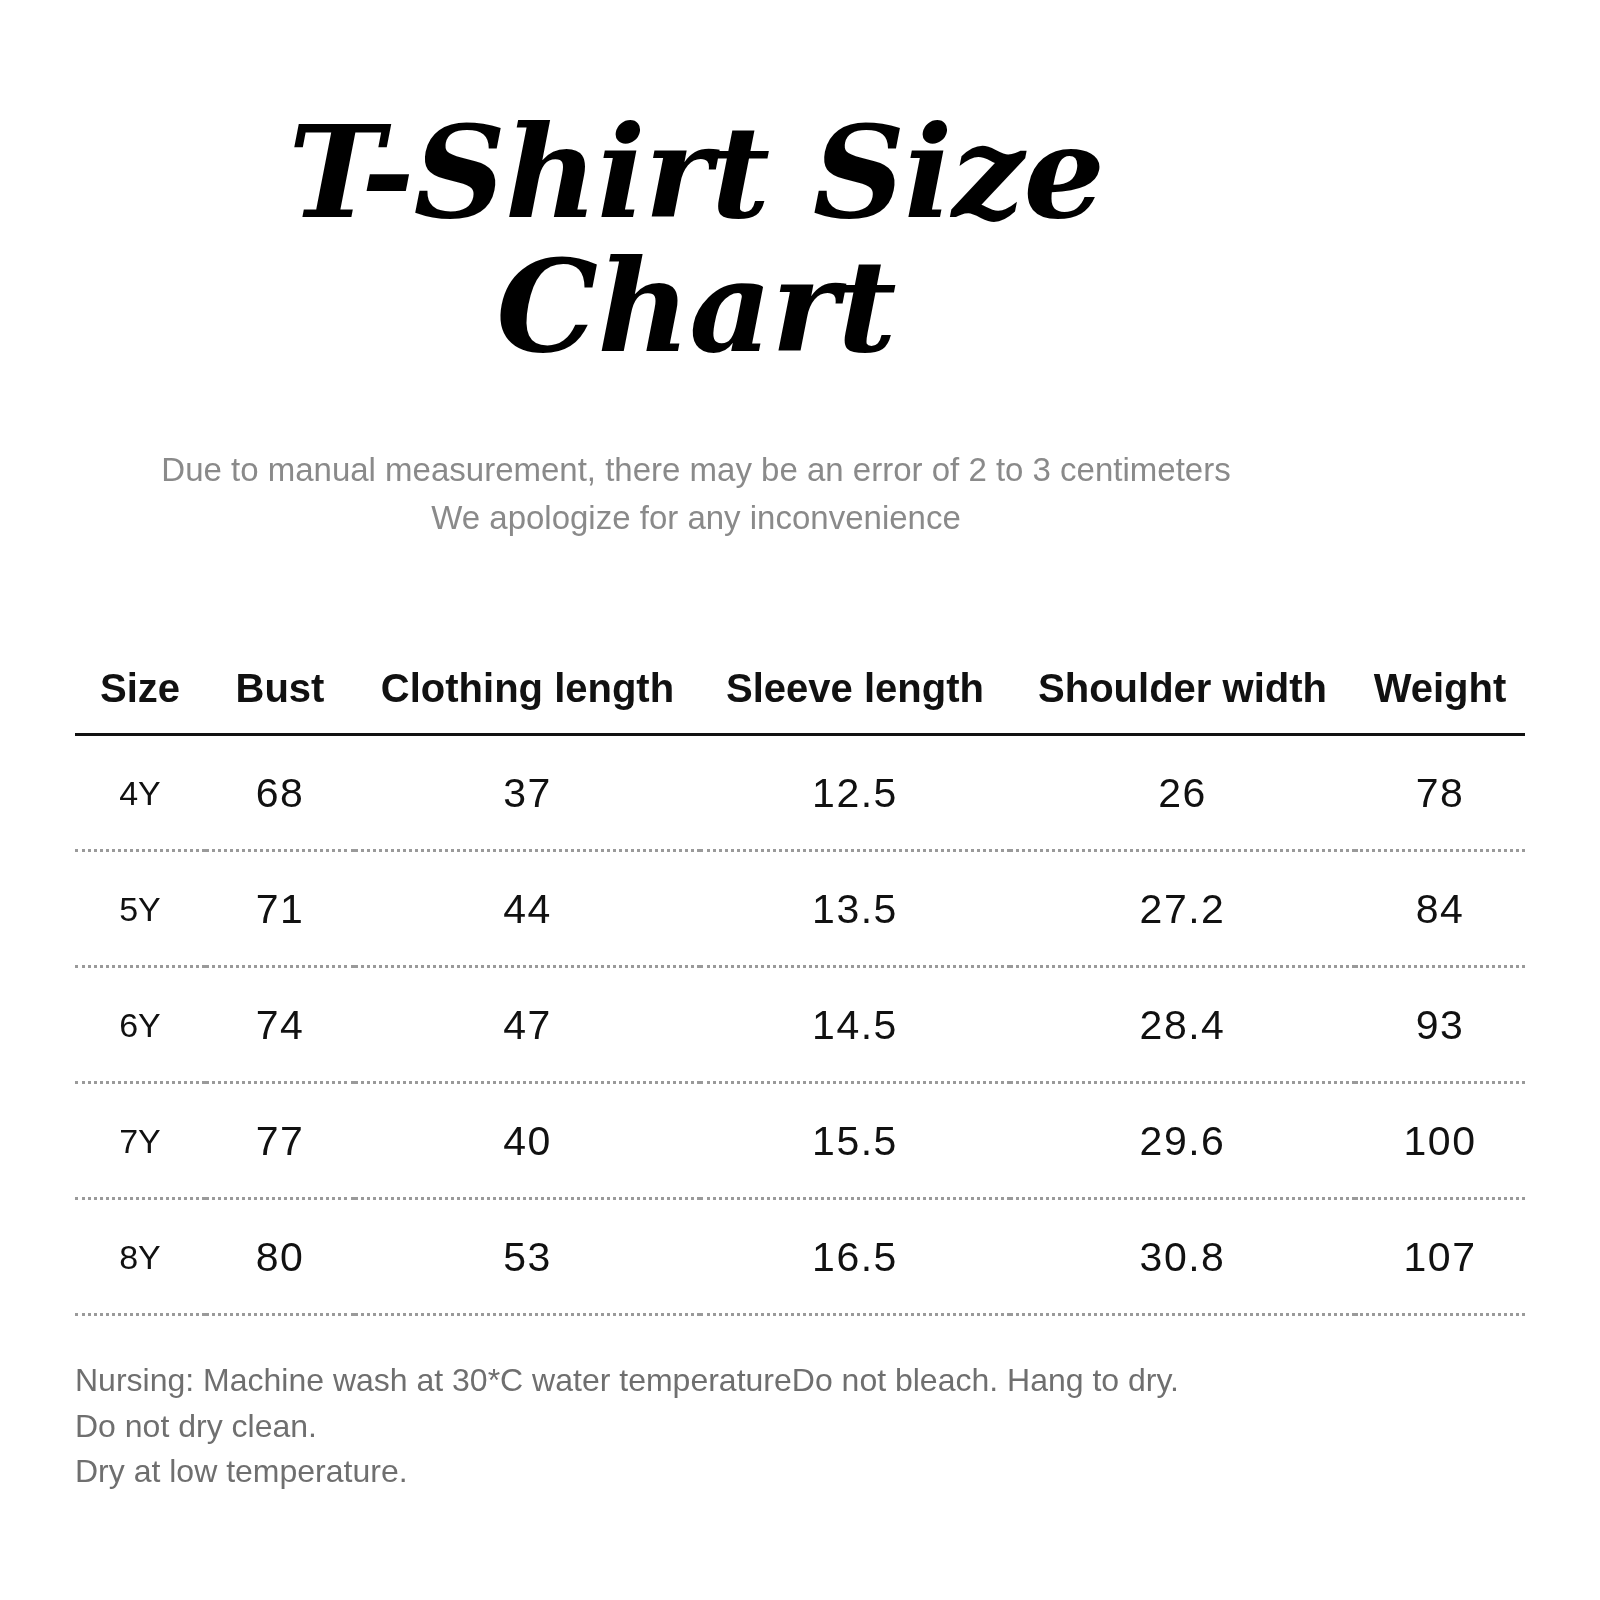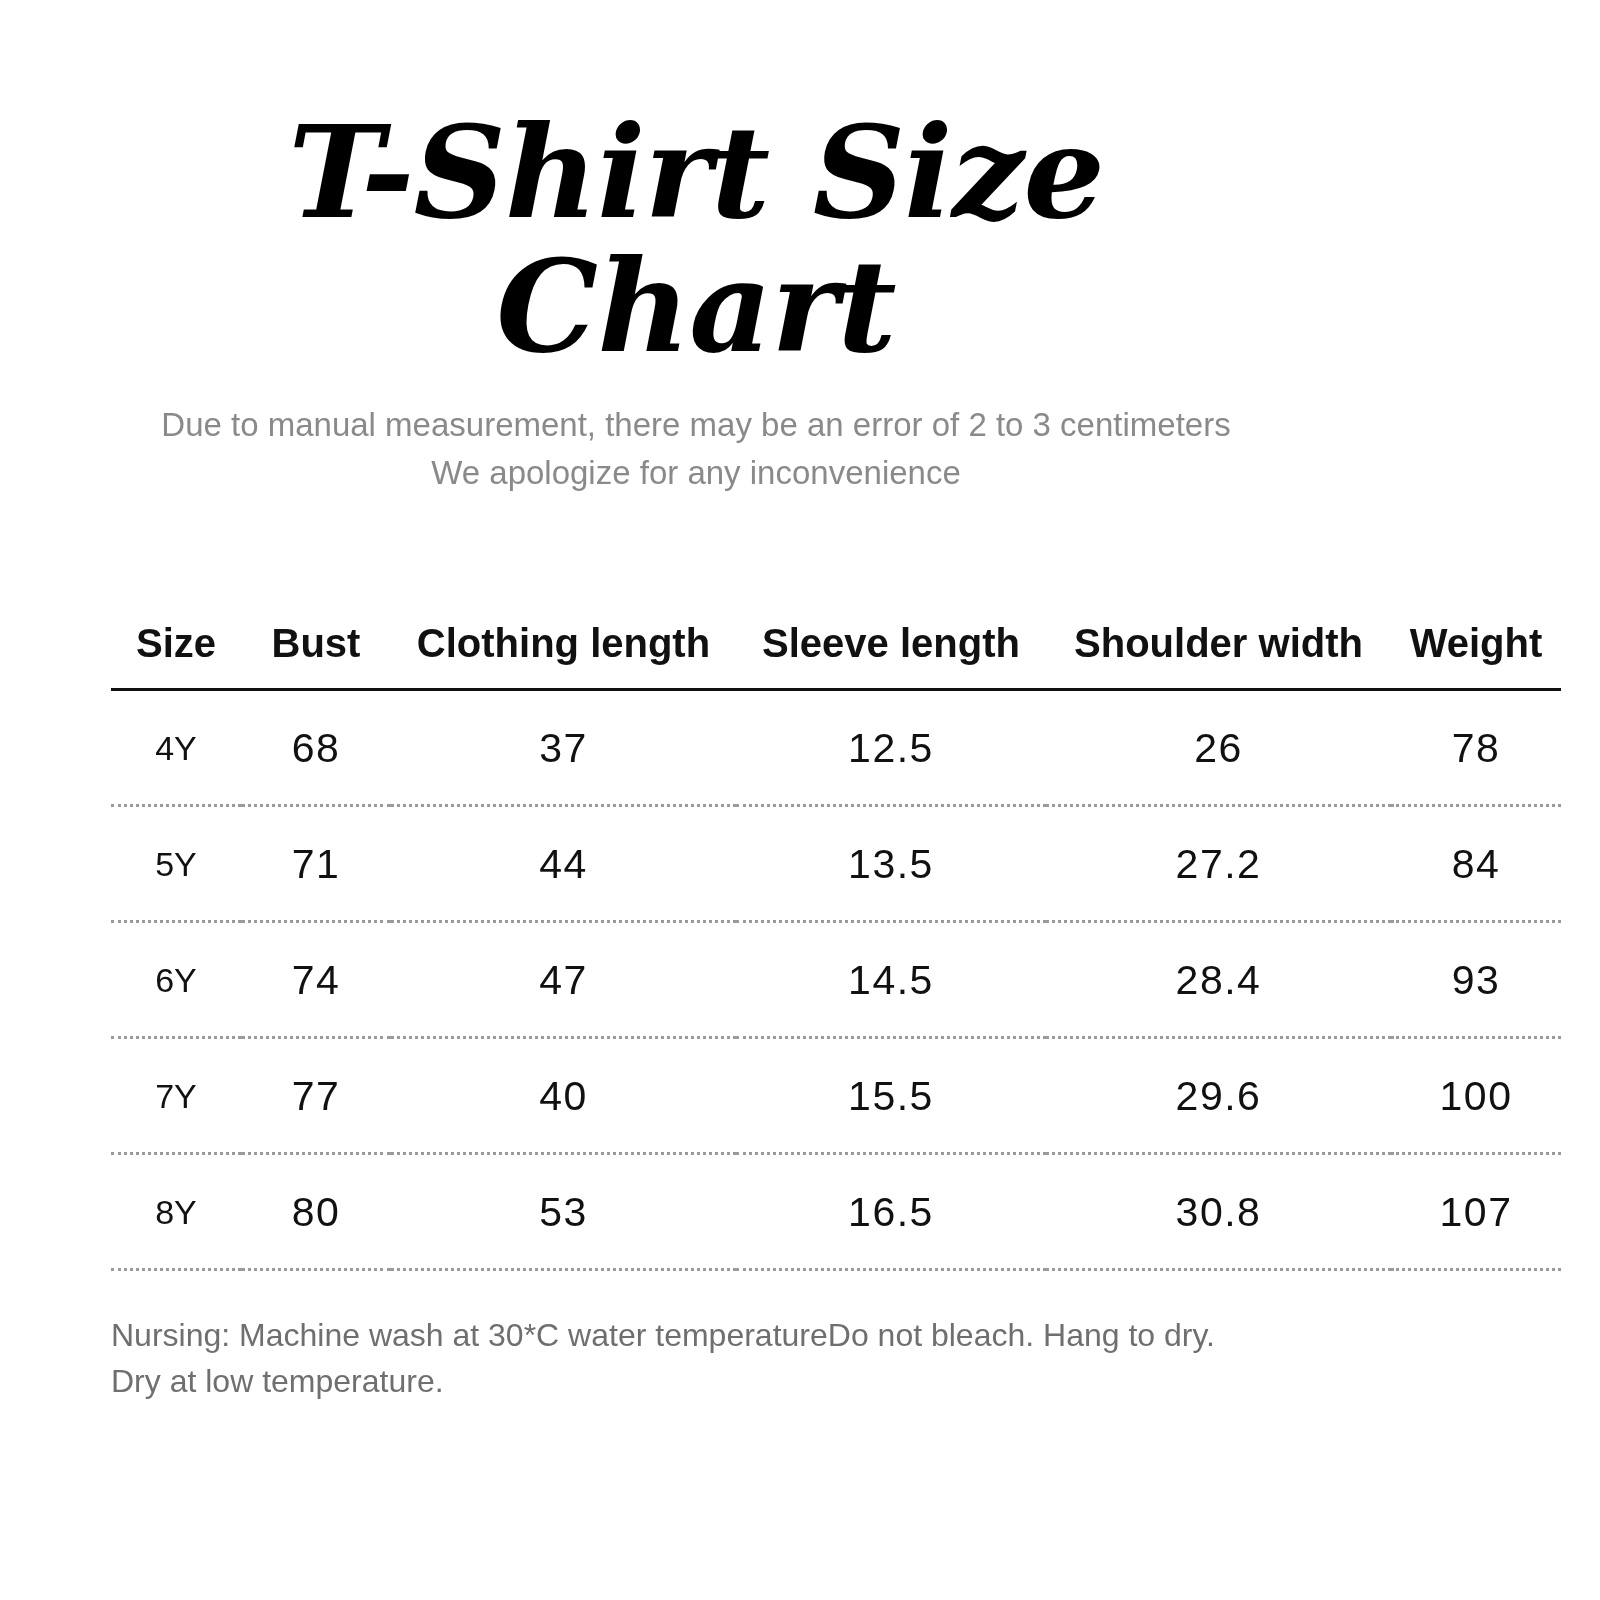--- a/index.html
+++ b/index.html
@@ -12,40 +12,40 @@
     height: 1600px;
     font-family: "Liberation Sans", sans-serif;
     color: #111111;
     overflow: hidden;
   }
   .page {
     position: relative;
     width: 1392px;
     height: 1600px;
     box-sizing: border-box;
-    padding: 0 111px;
+    padding: 0 75px;
   }
   .title {
     font-family: "DejaVu Serif", serif;
     font-style: italic;
     font-weight: 700;
     font-size: 128px;
     line-height: 1.05;
     text-align: center;
     letter-spacing: -1px;
     color: #000000;
     margin: 0;
     padding-top: 105px;
   }
   .subtitle {
     text-align: center;
     color: #8a8a8a;
     font-size: 33px;
     line-height: 1.45;
-    margin-top: 27px;
+    margin-top: 72px;
     font-family: "Liberation Sans", sans-serif;
   }
   .subtitle div { white-space: nowrap; }
 
   table.size-table {
     width: 1450px;
     margin: 125px auto 0 auto;
     border-collapse: collapse;
     table-layout: fixed;
   }
@@ -169,16 +169,17 @@
         <td>53</td>
         <td>16.5</td>
         <td>30.8</td>
         <td>107</td>
       </tr>
     </tbody>
   </table>
 
   <div class="notes">
     <div>Nursing: Machine wash at 30*C water temperatureDo not bleach. Hang to dry.</div>
+    <div>Do not dry clean.</div>
     <div>Dry at low temperature.</div>
   </div>
 
 </div>
 
 </body></html>

